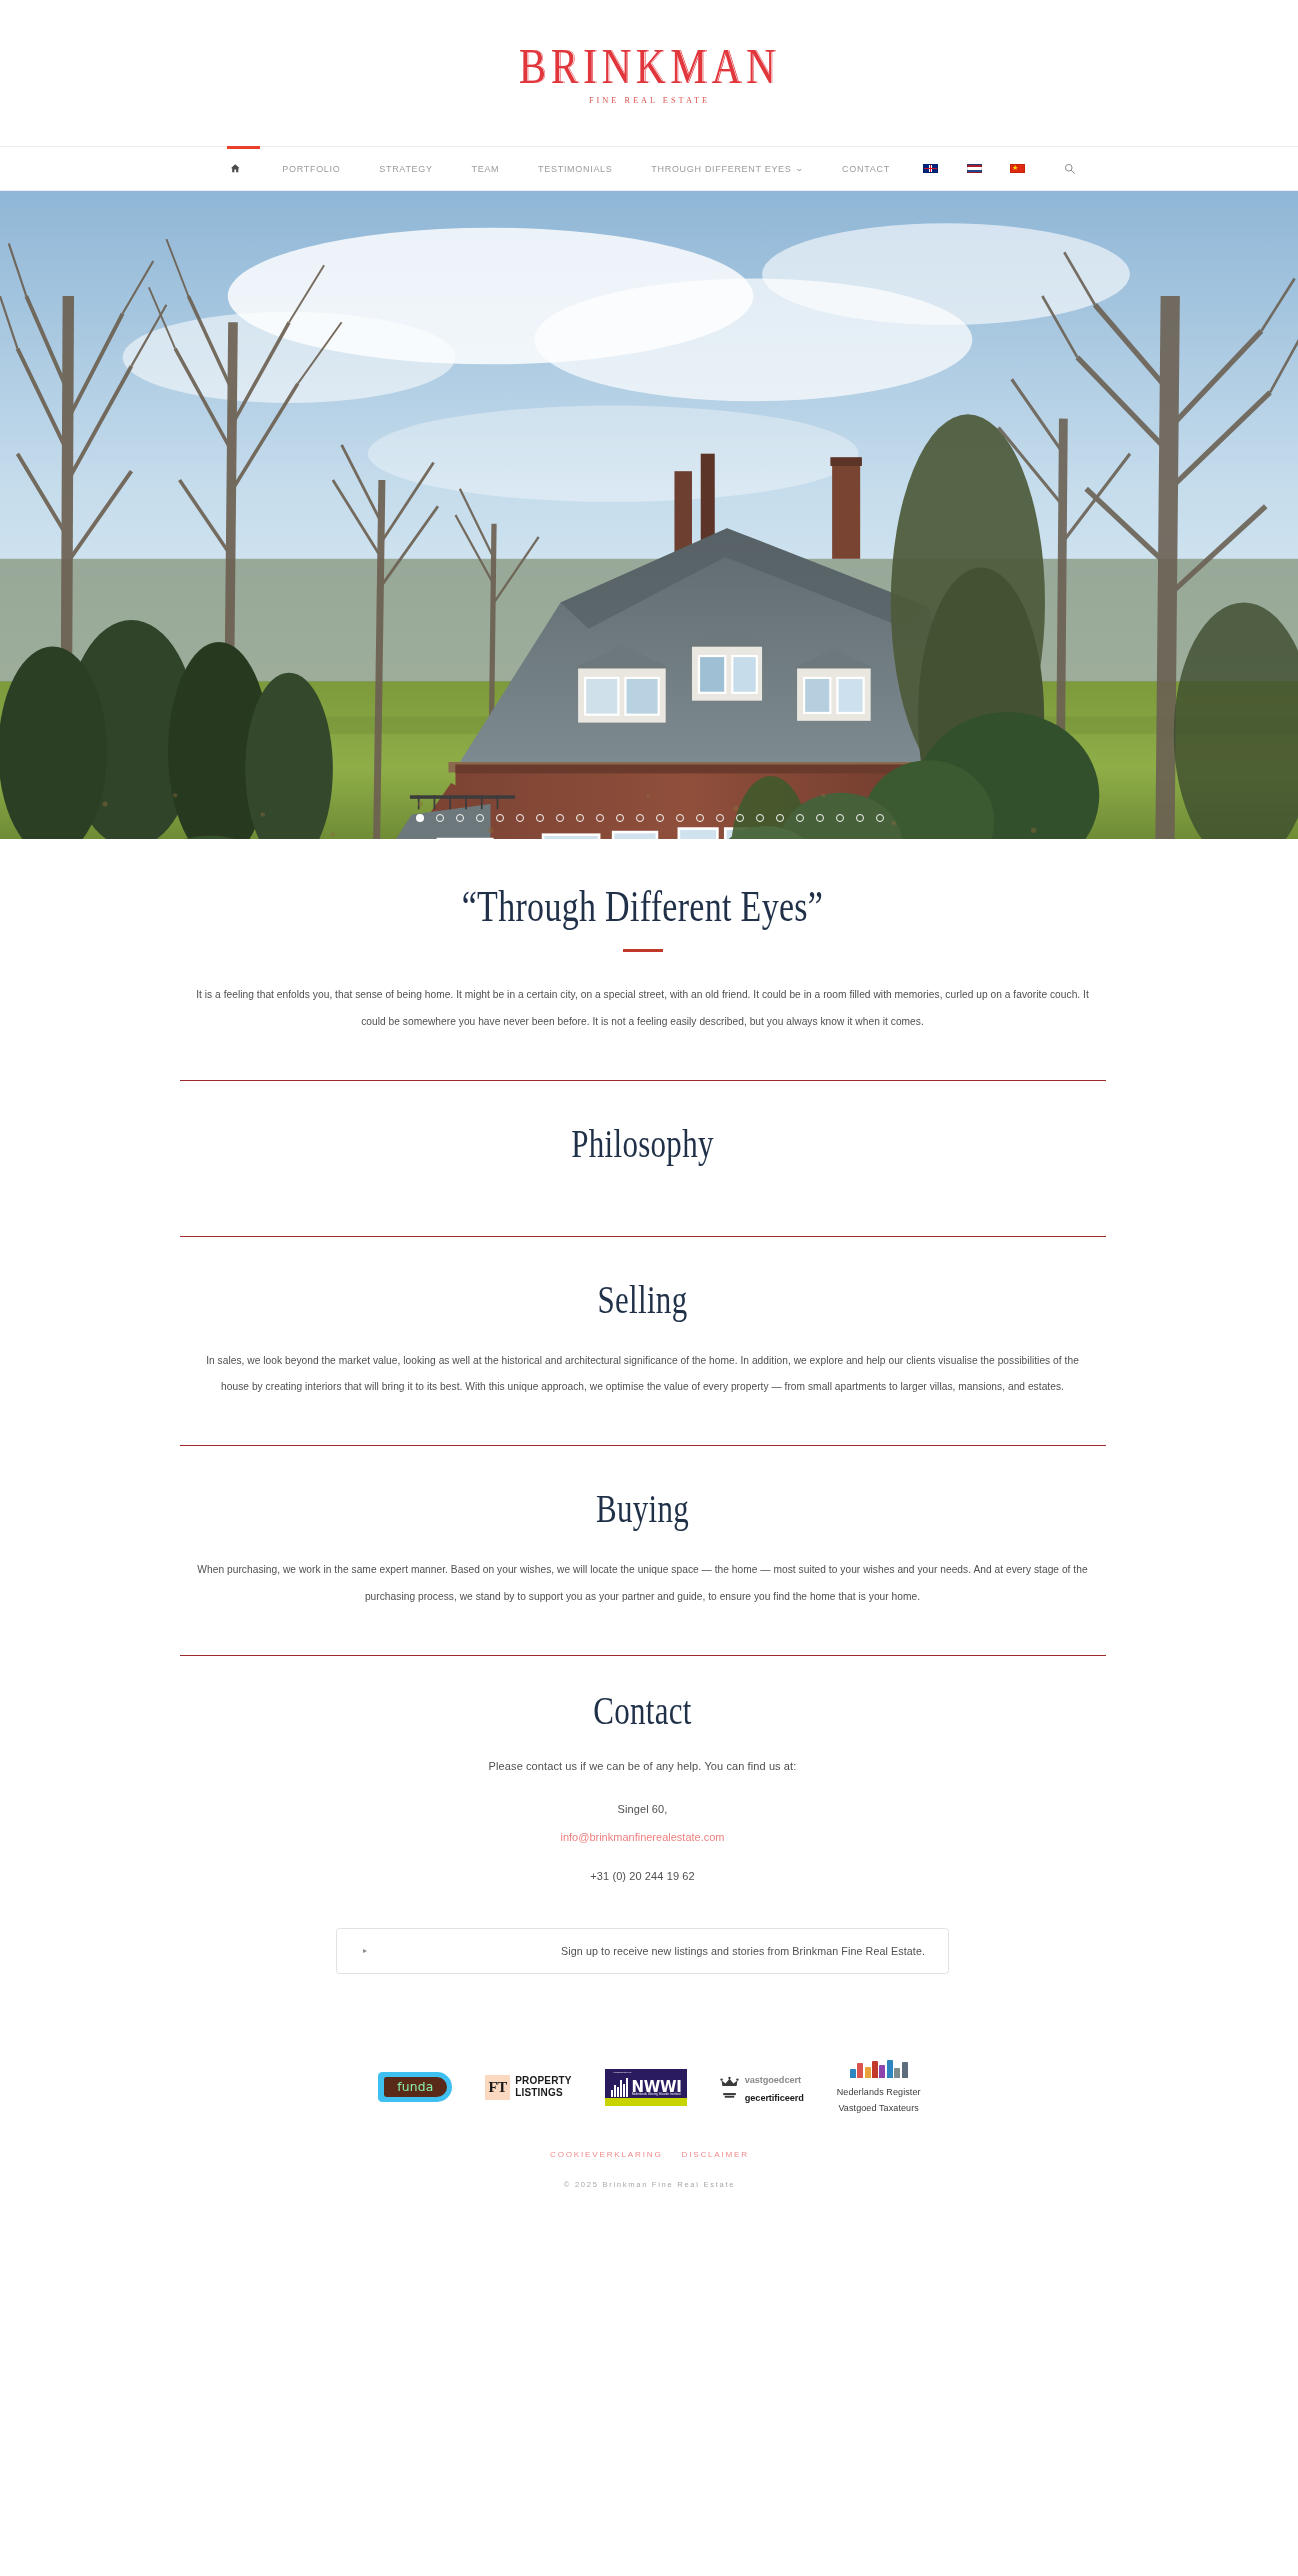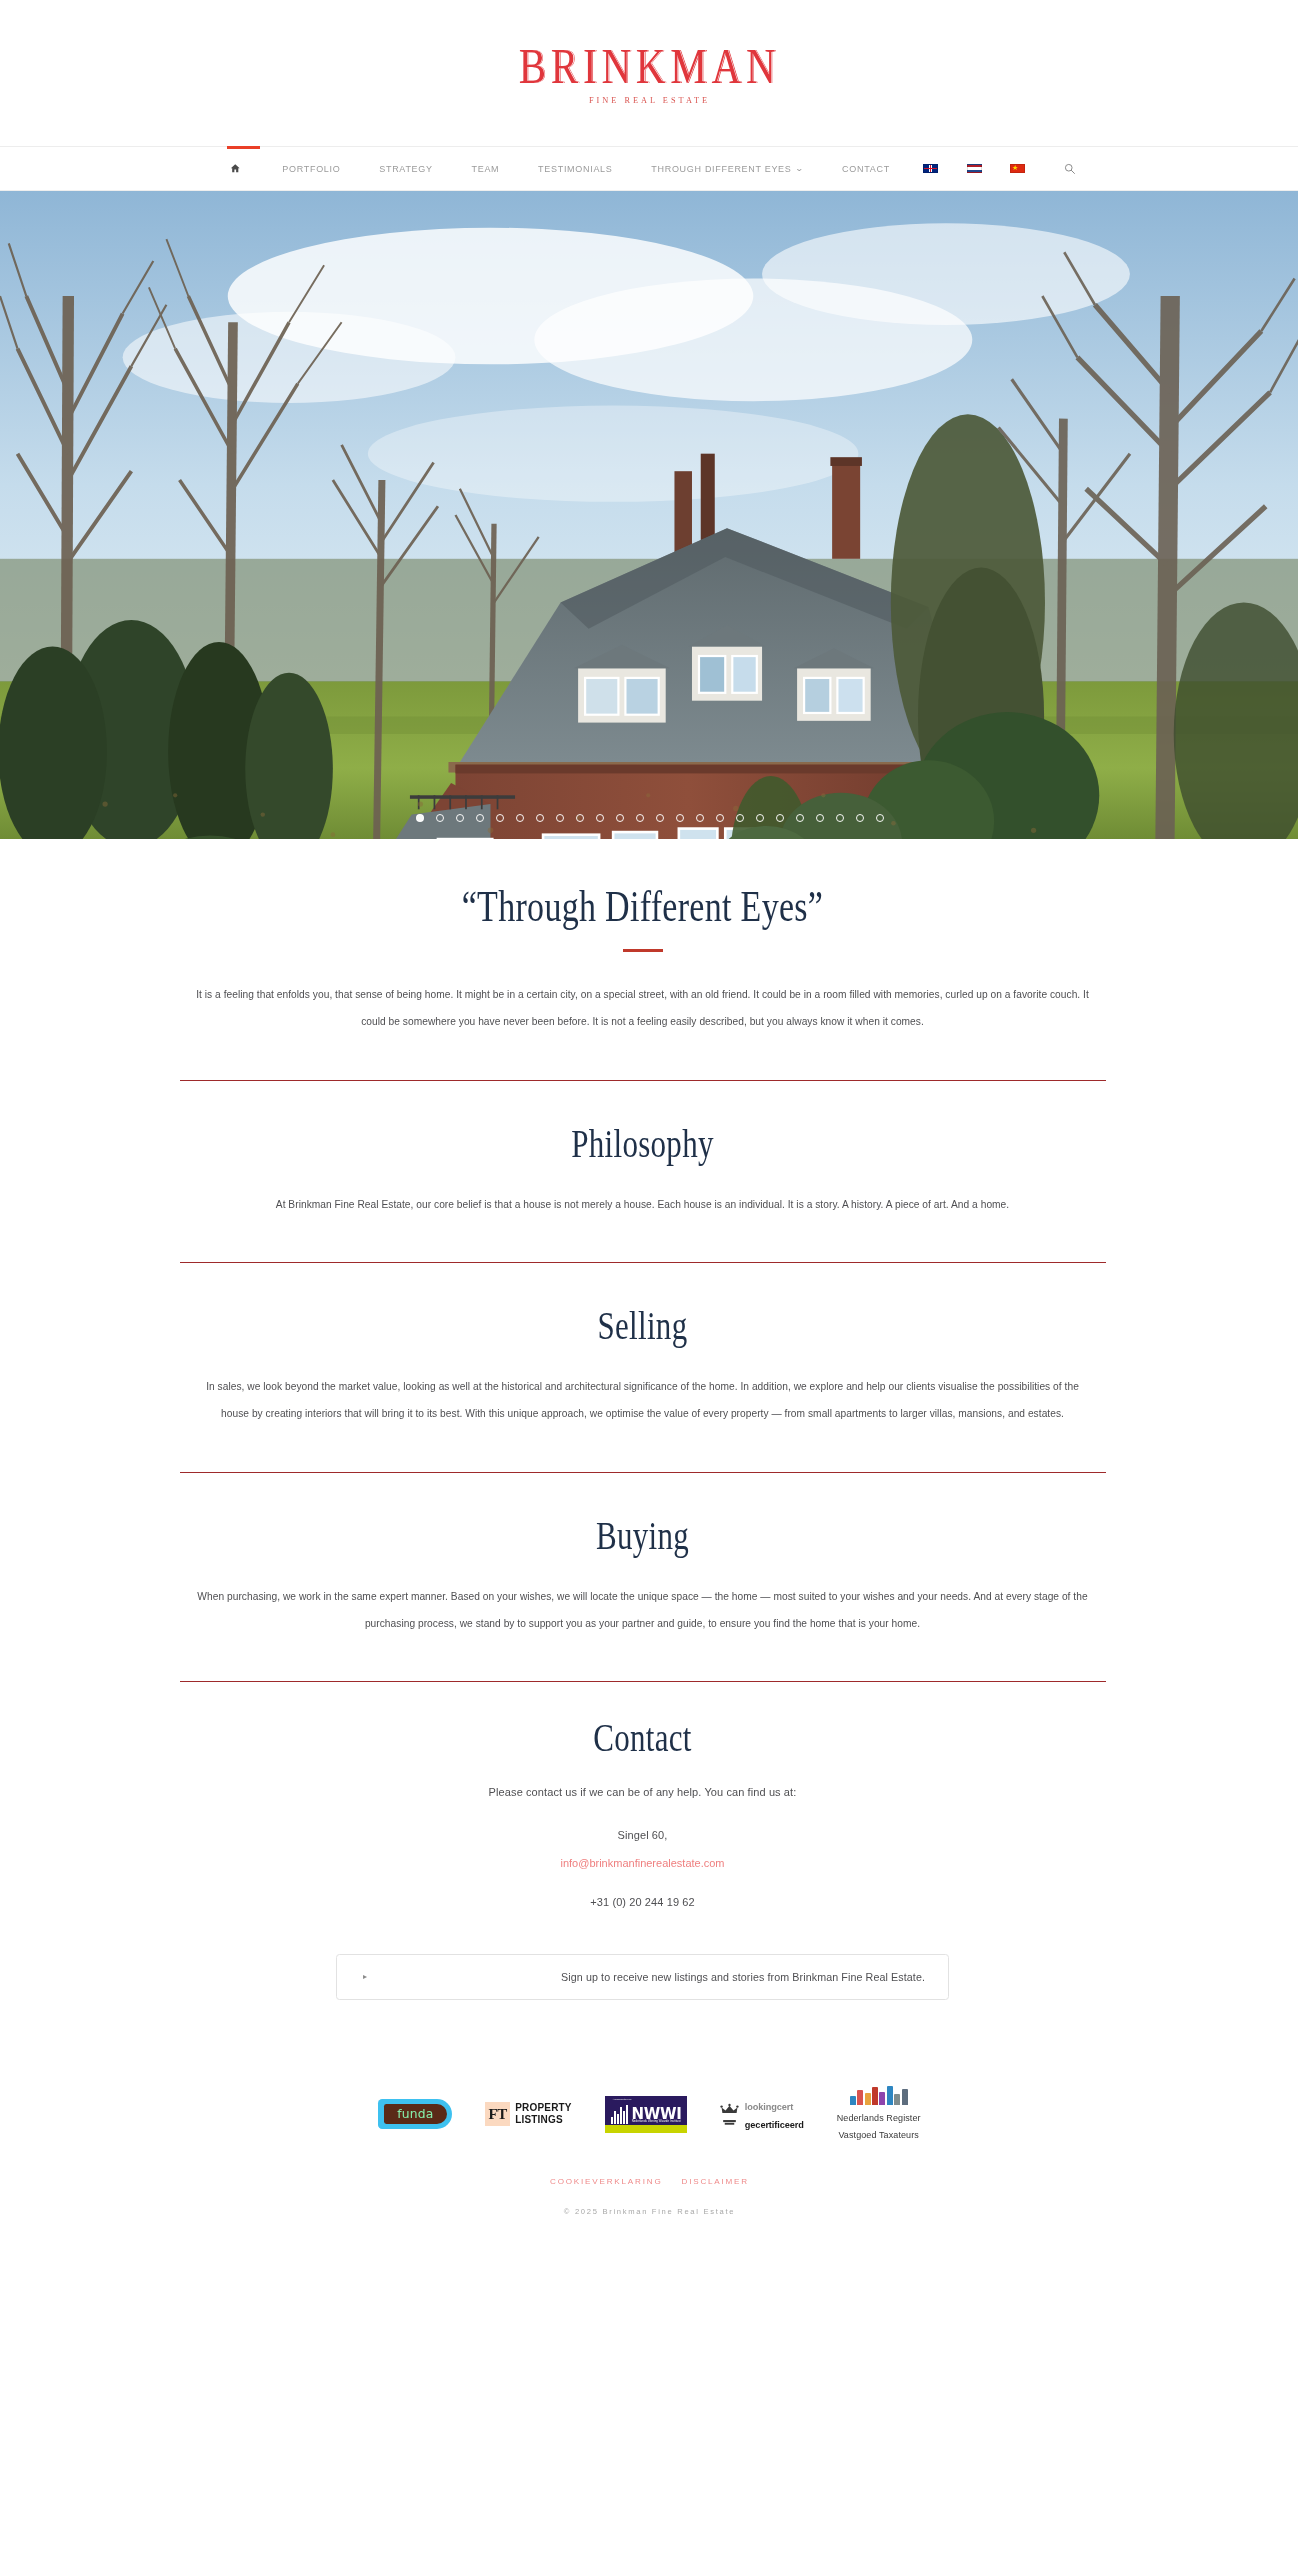--- a/index.html
+++ b/index.html
@@ -735,21 +735,20 @@
     <div class="title-underline"></div>
     <p class="body-text lead-gap">It is a feeling that enfolds you, that sense of being home. It might be in a certain city, on a special street, with an old friend. It could be in a room filled with memories, curled up on a favorite couch. It could be somewhere you have never been before. It is not a feeling easily described, but you always know it when it comes.</p>
   </section>
 
   <div class="sp-1"></div>
   <hr class="section-rule">
   <div class="sp-2"></div>
 
   <section class="section">
     <h2 class="section-title title-sub">Philosophy</h2>
-    <p class="body-text">At Brinkman Fine Real Estate, our core belief  is that a house is not merely a house. Each house is an individual. It is a story. A history. A piece of art. And a home.</p>
   </section>
 
   <div class="sp-1"></div>
   <hr class="section-rule">
   <div class="sp-2"></div>
 
   <section class="section">
     <h2 class="section-title title-sub">Selling</h2>
     <p class="body-text">In sales, we look beyond the market value, looking as well at the historical and architectural significance of the home. In addition, we explore and help our clients visualise the possibilities of the house by creating interiors that will bring it to its best. With this unique approach, we optimise the value of every property — from small apartments to larger villas, mansions, and estates.</p>
   </section>
@@ -826,21 +825,21 @@
     <div class="plogo logo-vgc">
       <svg class="logo-vgc-crown" viewBox="0 0 24 28">
         <path d="M3 12 L2 5 L7 9 L12 3 L17 9 L22 5 L21 12 Z" fill="#3a3a3a"></path>
         <circle cx="2" cy="4" r="1.5" fill="#3a3a3a"></circle>
         <circle cx="12" cy="2" r="1.5" fill="#3a3a3a"></circle>
         <circle cx="22" cy="4" r="1.5" fill="#3a3a3a"></circle>
         <rect x="4" y="21" width="16" height="2.6" fill="#3a3a3a"></rect>
         <rect x="6" y="24.5" width="12" height="2.4" fill="#3a3a3a"></rect>
       </svg>
       <span class="logo-vgc-text">
-        <span class="logo-vgc-l1"><span>looking</span><span>cert</span></span><br>
+        <span class="logo-vgc-l1"><span>vastgoed</span><span>cert</span></span><br>
         <span class="logo-vgc-l2">gecertificeerd</span>
       </span>
     </div>
 
     <div class="plogo logo-nrvt">
       <div>
         <span class="logo-nrvt-bars">
           <i style="height:8.8px;background:#2e86c1"></i>
           <i style="height:15px;background:#d9534f"></i>
           <i style="height:11.4px;background:#e8a33d"></i>

